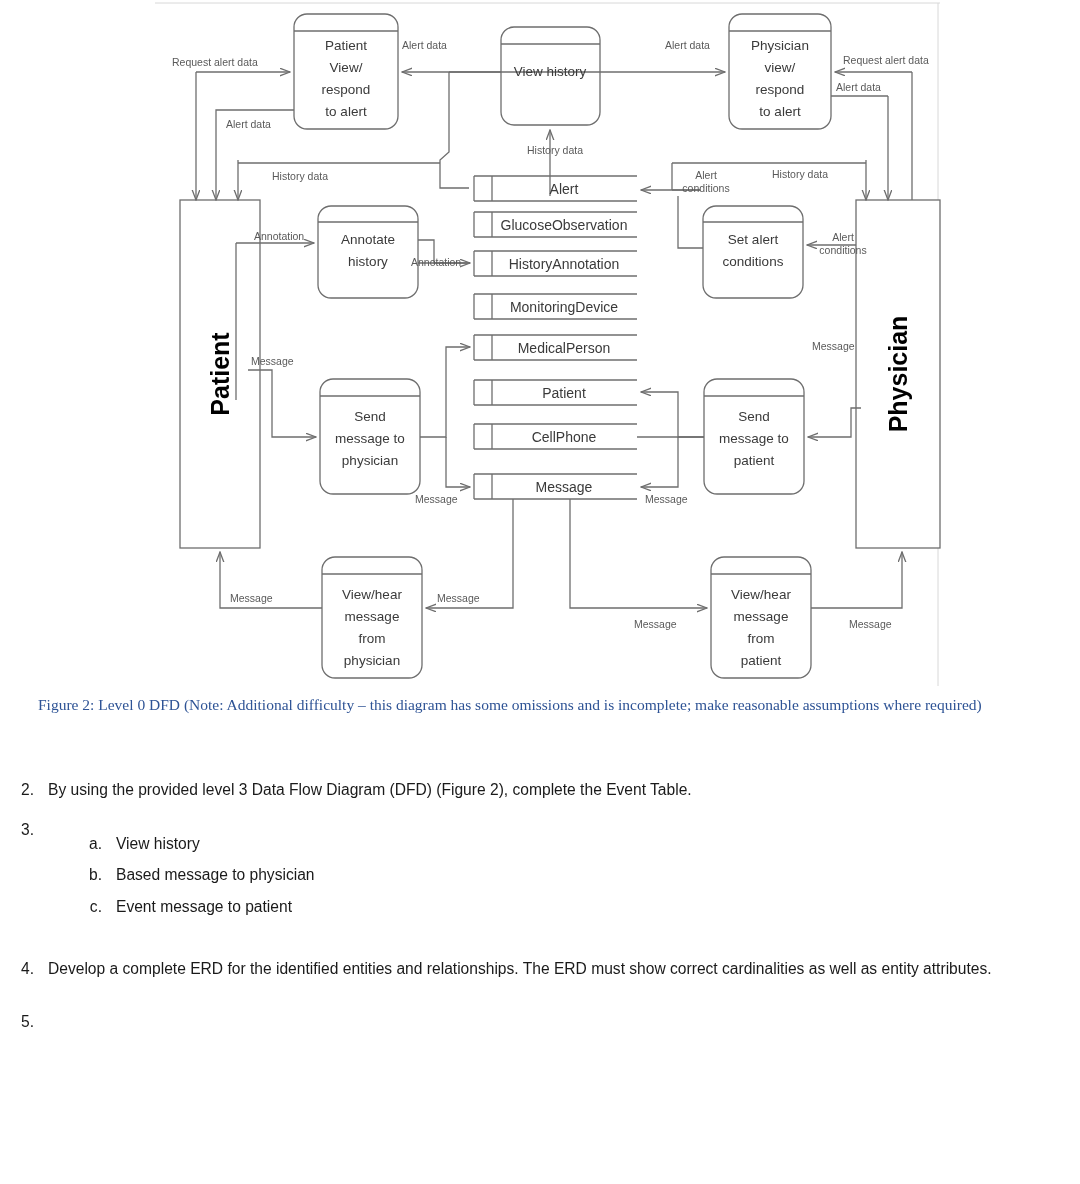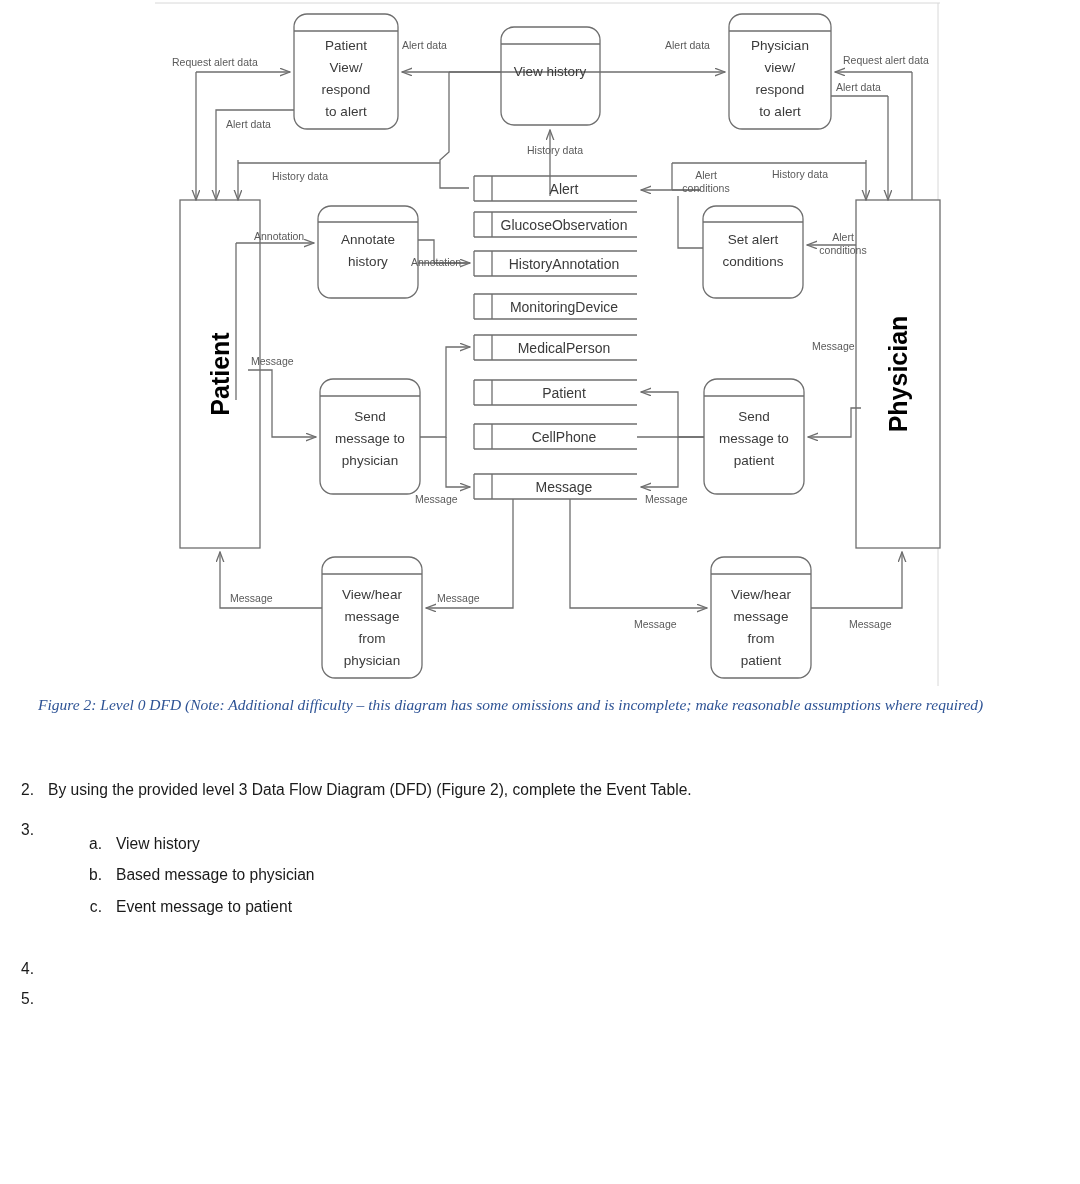--- a/index.html
+++ b/index.html
@@ -17,21 +17,21 @@
 
   .pbox-txt{font-family:"Liberation Sans",sans-serif;font-size:13.5px;fill:#3a3a3a;}
   .store-txt{font-family:"Liberation Sans",sans-serif;font-size:14px;fill:#3a3a3a;}
   .flow-txt{font-family:"Liberation Sans",sans-serif;font-size:10.5px;fill:#5a5a5a;}
   .ent-txt{font-family:"Liberation Sans",sans-serif;font-size:25px;fill:#000;font-weight:bold;}
 
   
   #caption{
     position:absolute;left:38px;top:694px;width:1000px;
     font-family:"Liberation Serif",serif;
-    font-style:italic;font-size:15.5px;line-height:1.45;
+    font-size:15.5px;line-height:1.45;
     color:#2e5395;
   }
 
   
   #tasks{position:absolute;left:0;top:778px;width:1080px;}
   .task{
     position:relative;
     font-size:15.6px;line-height:1.52;color:#1a1a1a;
     margin-bottom:16px;
   }
@@ -368,20 +368,21 @@
     </div>
     <div class="task lvl1" style="margin-bottom:8px">
       <span class="num">c.</span>
       <span class="bd">Event message to patient</span>
     </div>
 
     <div class="gap-lg"></div>
 
     <div class="task">
       <span class="num">4.</span>
+      <span class="bd">Develop a complete ERD for the identified entities and relationships. The ERD must show correct cardinalities as well as entity attributes.</span>
     </div>
 
     <div class="gap-sm"></div>
 
     <div class="task">
       <span class="num">5.</span>
     </div>
 
   </div>
 </div>

